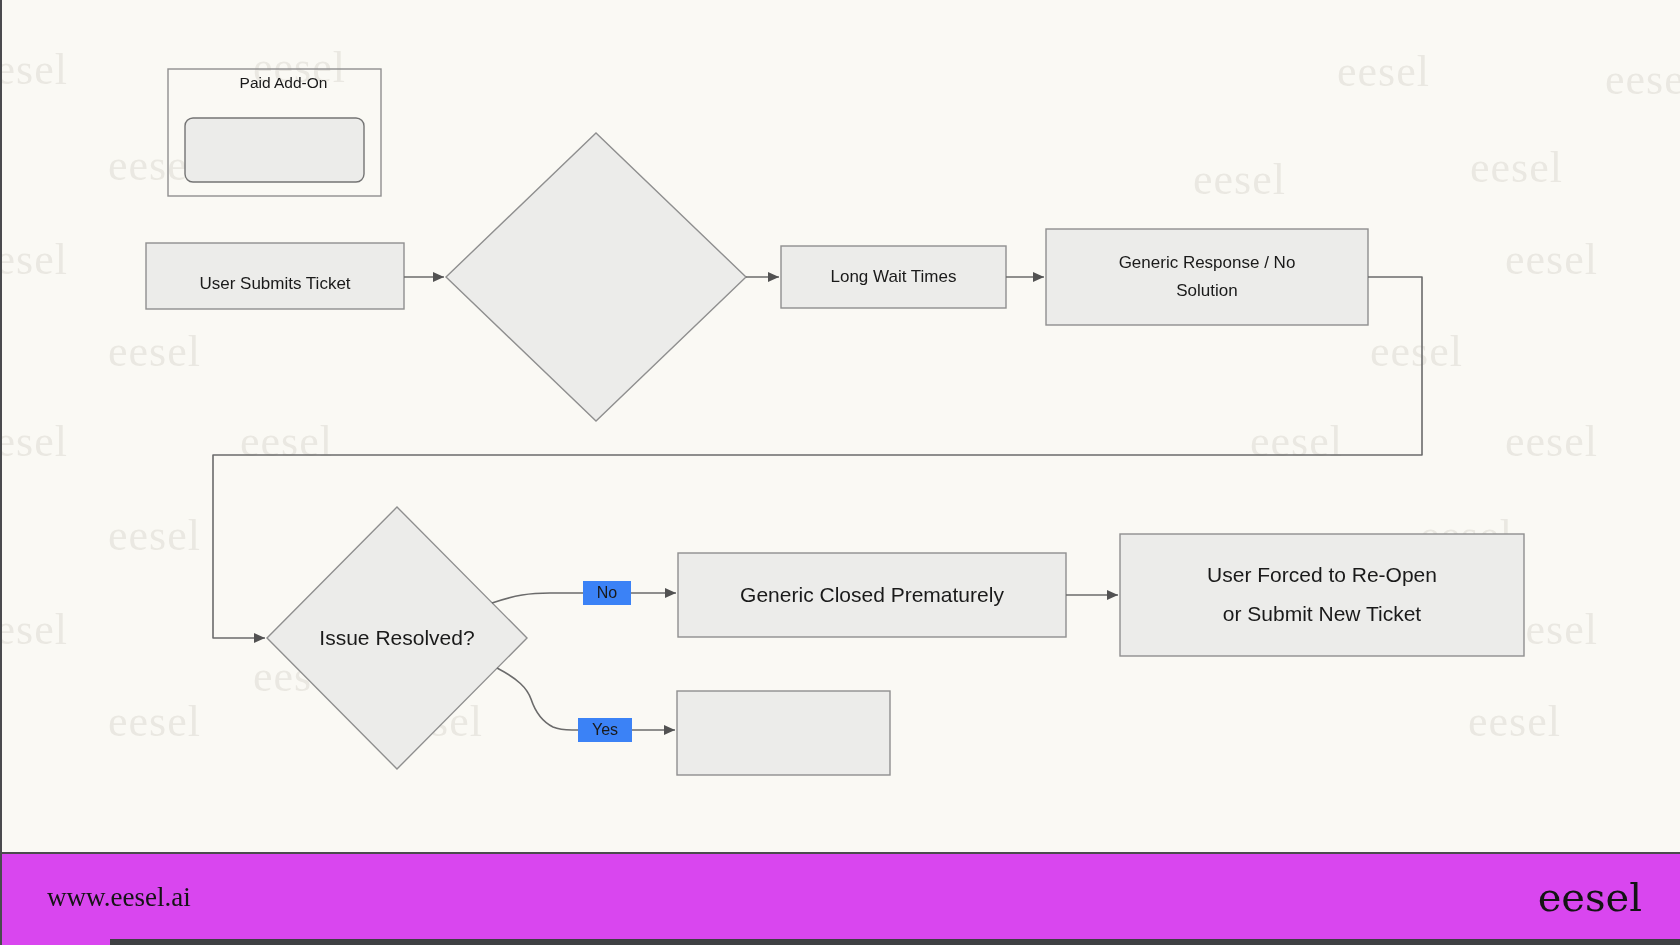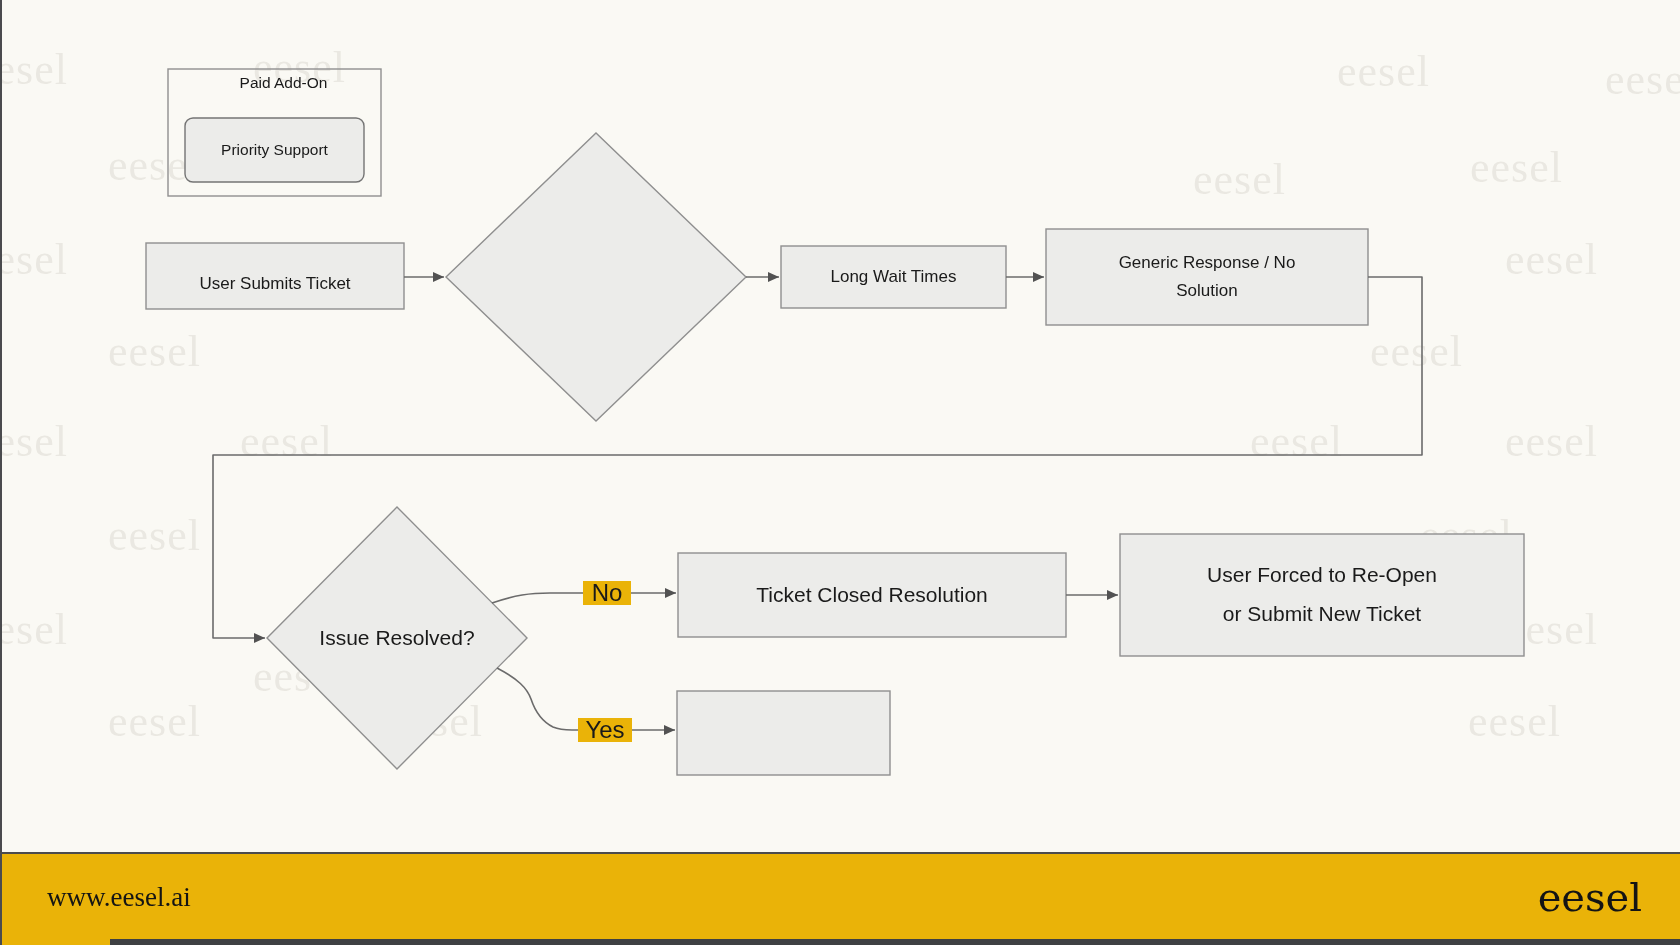--- a/index.html
+++ b/index.html
@@ -28,27 +28,27 @@
     position:absolute;display:flex;align-items:center;justify-content:center;
     text-align:center;white-space:pre-line;line-height:1.45;
   }
   .lbl-sm{font-size:15.5px;}
   .lbl-md{font-size:17px;}
   .lbl-lg{font-size:21px;}
   .lbl-generic{line-height:1.65;}
   .lbl-forced{line-height:1.85;}
   .edge-lbl{
     position:absolute;display:flex;align-items:center;justify-content:center;
-    font-size:24px;background:#eab308;padding:0 3px;line-height:1.1;
+    font-size:16px;background:#3b82f6;padding:0 3px;line-height:1.1;
   }
   .group-title{align-items:flex-start;}
   
   .footer{
     position:absolute;left:0;bottom:0;width:1680px;height:93px;
-    background:#eab308;border-top:2px solid #4b4b4d;box-sizing:border-box;
+    background:#d946ef;border-top:2px solid #4b4b4d;box-sizing:border-box;
   }
   .footer-url{
     position:absolute;left:47px;top:50%;transform:translateY(-58%);
     font-family:"Liberation Serif",serif;font-size:27px;color:#141414;
   }
   .footer-logo{
     position:absolute;right:38px;top:50%;transform:translateY(-56%);
     font-family:"DejaVu Serif",serif;font-size:40px;font-weight:500;color:#141414;
   }
   
@@ -110,27 +110,26 @@
     <path class="edge" d="M404,277 L444,277" marker-end="url(#arw)"></path>
     <path class="edge" d="M746,277 L779,277" marker-end="url(#arw)"></path>
     <path class="edge" d="M1006,277 L1044,277" marker-end="url(#arw)"></path>
     <path class="edge" d="M1368,277 L1422,277 L1422,455 L213,455 L213,638 L265,638" marker-end="url(#arw)"></path>
     <path class="edge" d="M492,603 C515,595 530,593 550,593 L676,593" marker-end="url(#arw)"></path>
     <path class="edge" d="M1066,595 L1118,595" marker-end="url(#arw)"></path>
     <path class="edge" d="M497,668 C518,679 527,688 531,699 C535,711 541,721 553,727 C560,730 565,730 572,730 L675,730" marker-end="url(#arw)"></path>
   </svg>
 
   <div class="lbl lbl-sm group-title" style="left:177px;top:72px;width:213px;height:24px;">Paid Add-On</div>
-  <div class="lbl lbl-sm" style="left:185px;top:118px;width:179px;height:64px;">Priority Support</div>
   <div class="lbl lbl-md" style="left:146px;top:243px;width:258px;height:66px;margin-top:8px;">User Submits Ticket</div>
   <div class="lbl lbl-md" style="left:781px;top:246px;width:225px;height:62px;">Long Wait Times</div>
   <div class="lbl lbl-md lbl-generic" style="left:1046px;top:229px;width:322px;height:96px;">Generic Response / No
 Solution</div>
   <div class="lbl lbl-lg" style="left:277px;top:608px;width:240px;height:60px;">Issue Resolved?</div>
-  <div class="lbl lbl-lg" style="left:678px;top:553px;width:388px;height:84px;">Ticket Closed Resolution</div>
+  <div class="lbl lbl-lg" style="left:678px;top:553px;width:388px;height:84px;">Generic Closed Prematurely</div>
   <div class="lbl lbl-lg lbl-forced" style="left:1120px;top:534px;width:404px;height:122px;">User Forced to Re-Open
 or Submit New Ticket</div>
 
   <div class="edge-lbl" style="left:583px;top:581px;width:42px;height:24px;">No</div>
   <div class="edge-lbl" style="left:578px;top:718px;width:48px;height:24px;">Yes</div>
 </div>
 
 <div class="footer">
   <div class="footer-url">www.eesel.ai</div>
   <div class="footer-logo">eesel</div>

